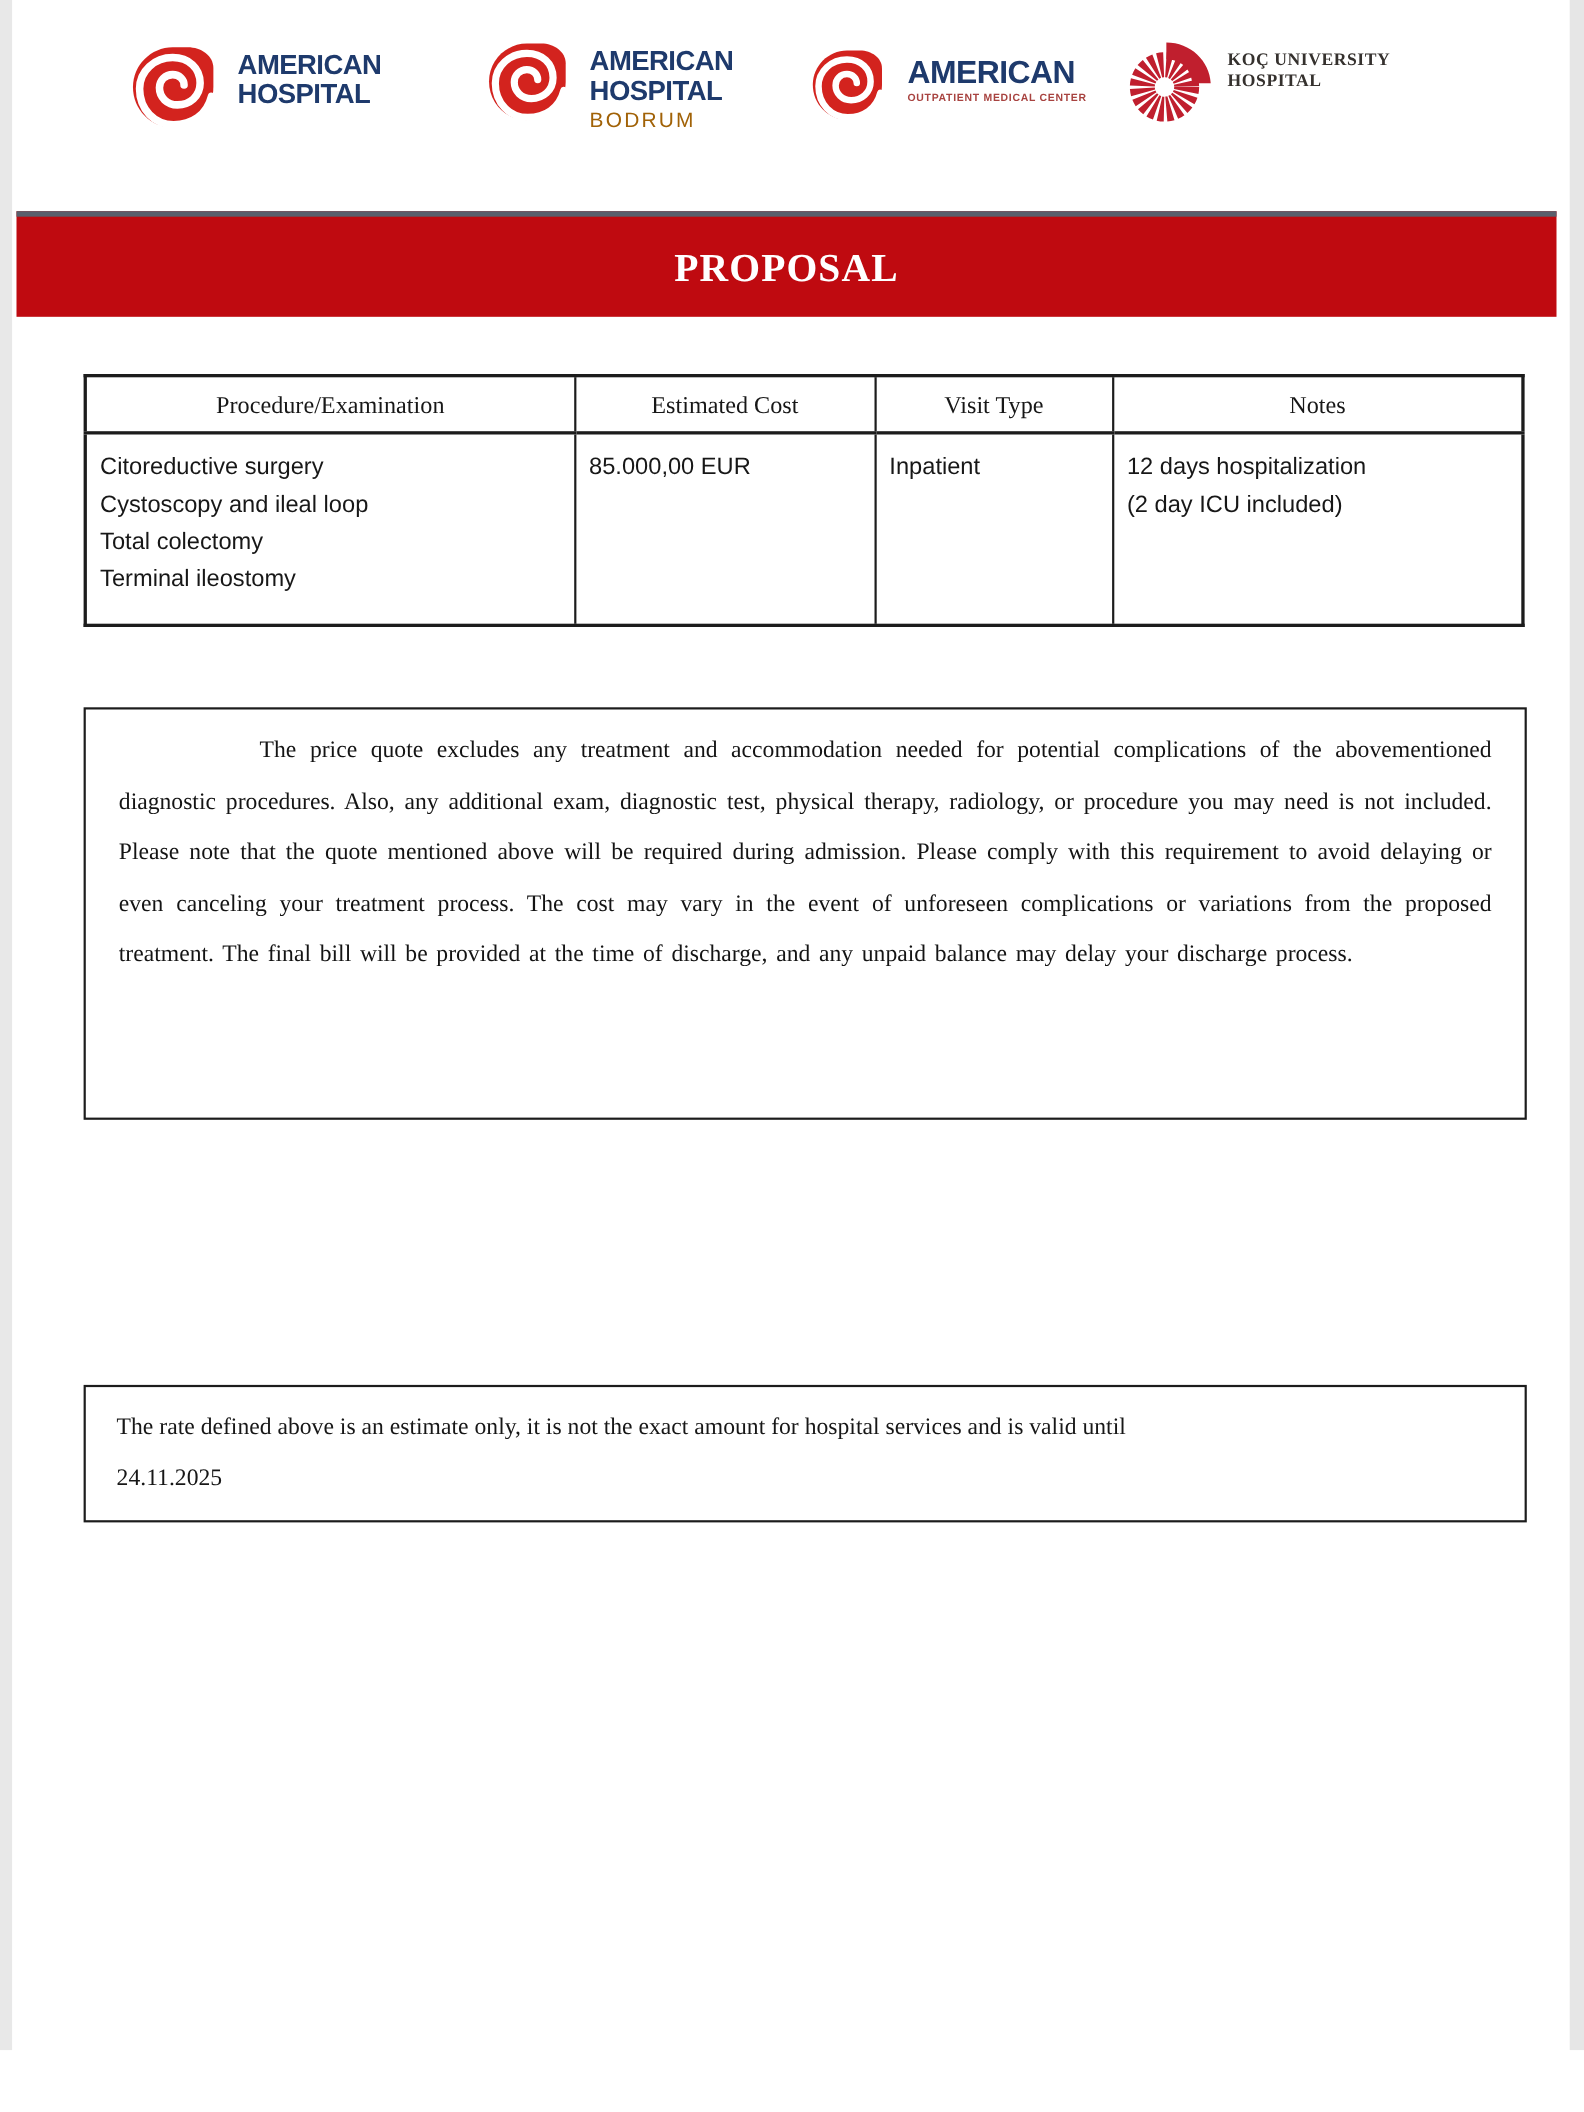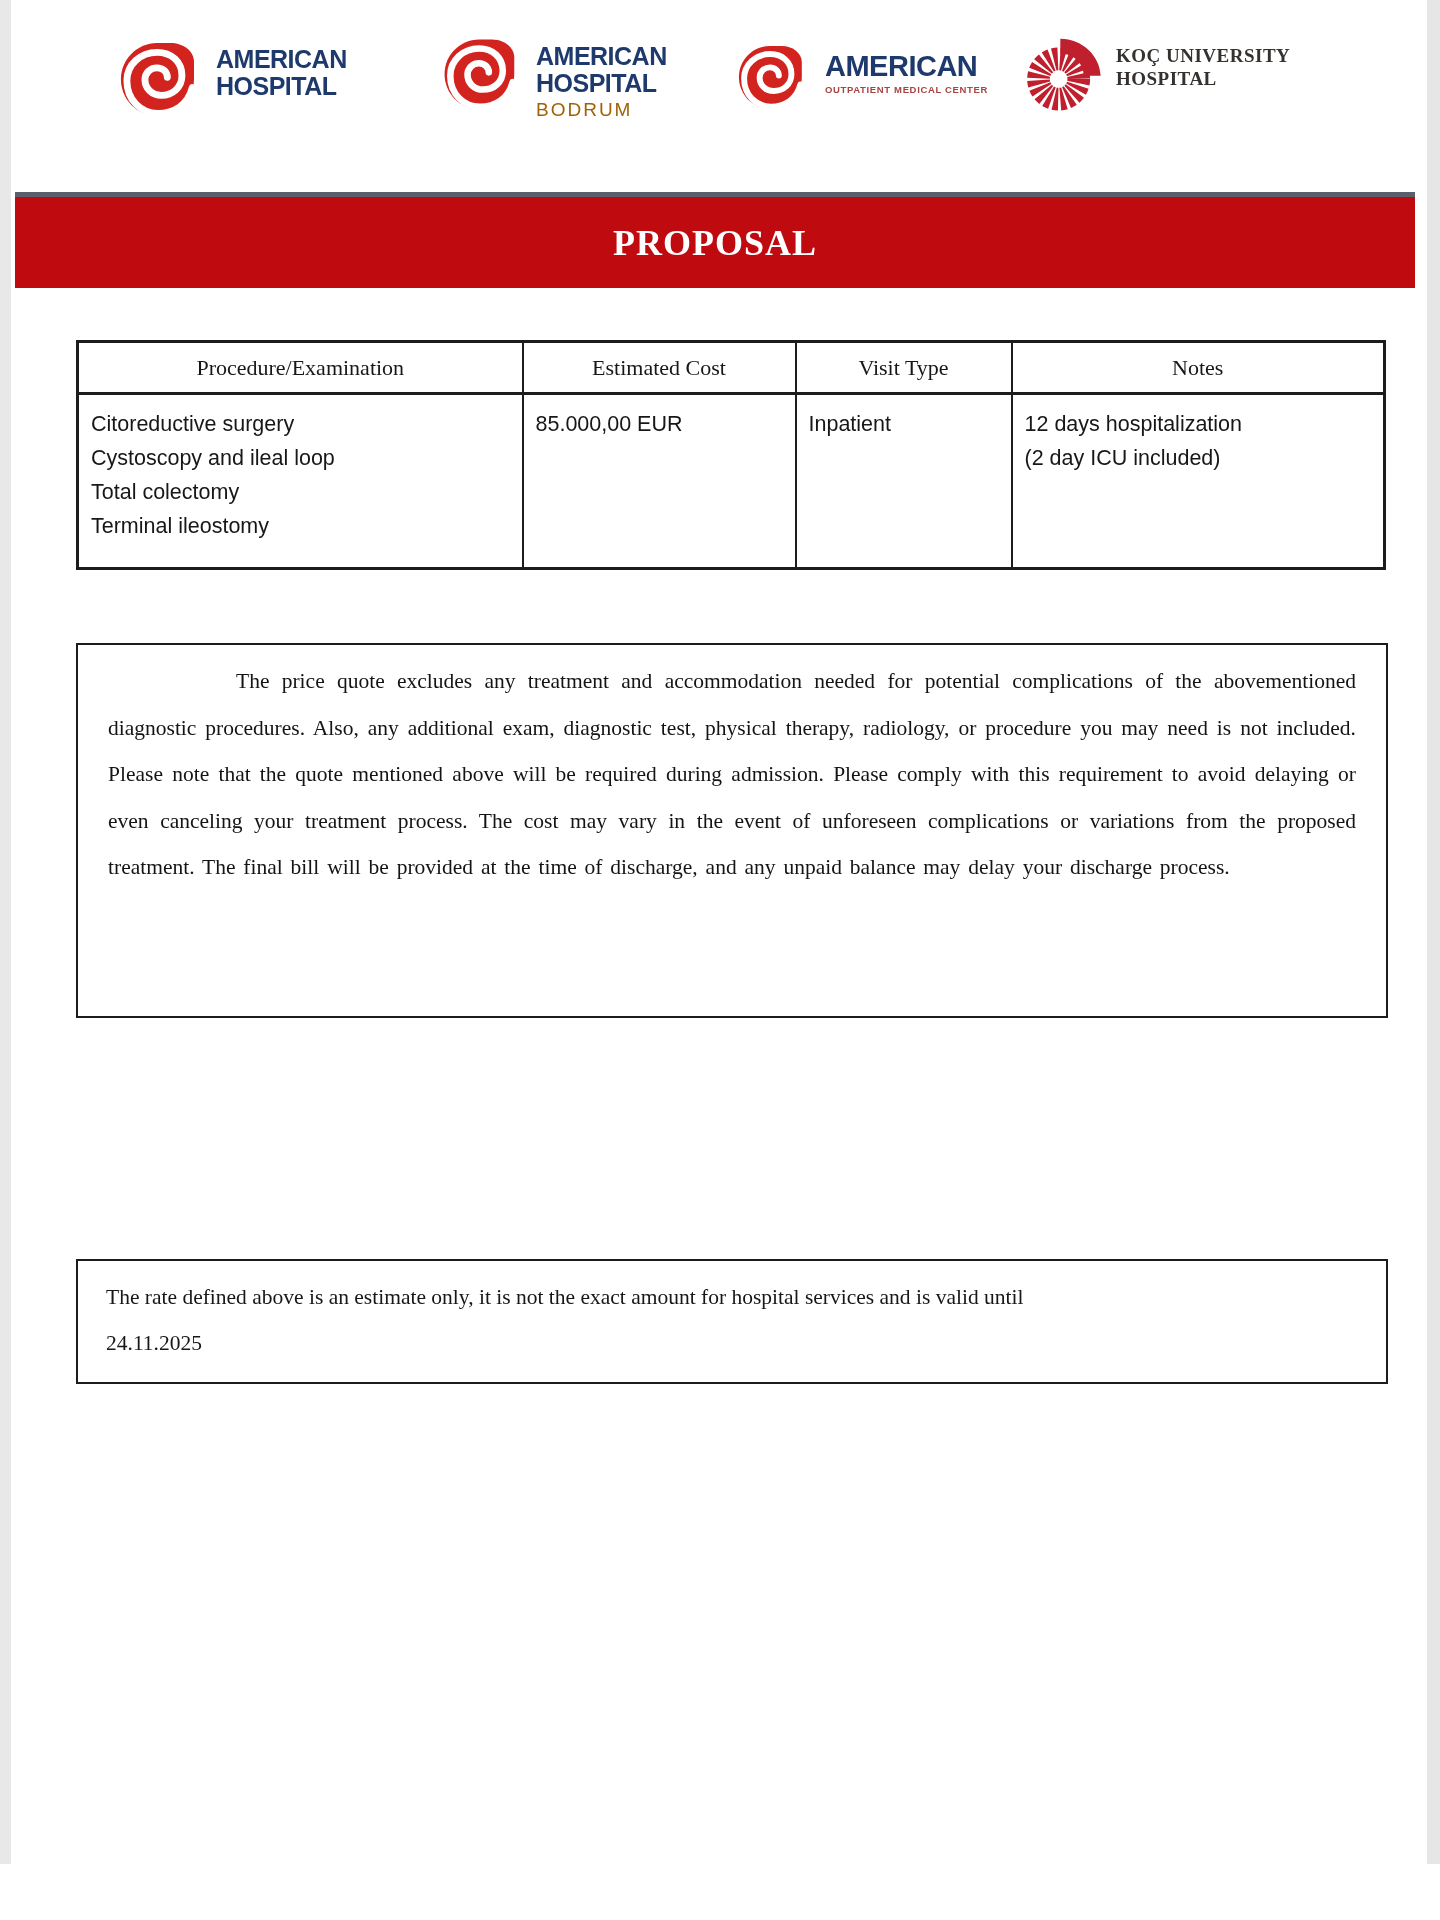--- a/index.html
+++ b/index.html
@@ -12,21 +12,21 @@
   
   .logo{position:absolute;display:flex;align-items:flex-start;}
   .logo .icon{flex:0 0 auto;}
   .ah-text{font-family:"Liberation Sans",sans-serif;font-weight:bold;color:#1e3a6c;
            font-size:25px;line-height:1.08;letter-spacing:-0.5px;margin-left:16px;padding-top:10px;}
   .ah-sub{font-weight:400;font-size:19px;letter-spacing:2px;color:#a16207;margin-top:3px;}
   .aomc-text{font-family:"Liberation Sans",sans-serif;margin-left:18px;padding-top:12px;}
   .aomc-main{font-weight:bold;color:#1e3a6c;font-size:29px;line-height:1;letter-spacing:-0.5px;}
   .aomc-sub{font-weight:bold;color:#a84340;font-size:9.5px;letter-spacing:0.65px;margin-top:3px;}
   .koc-text{font-family:"Liberation Serif",serif;font-weight:bold;color:#35312e;
-            font-size:19px;line-height:1.2;letter-spacing:0.5px;margin-left:12px;padding-top:13px;}
+            font-size:16px;line-height:1.2;letter-spacing:0.5px;margin-left:12px;padding-top:13px;}
 
   
   .banner{position:absolute;left:15px;top:192px;width:1400px;height:96px;background:#bf0a10;
           border-top:5px solid #5a5f6c;box-sizing:border-box;
           display:flex;align-items:center;justify-content:center;}
   .banner .title{color:#ffffff;font-weight:bold;font-size:36px;letter-spacing:1px;}
 
   
   .proc-table{position:absolute;left:76px;top:340px;width:1310px;border-collapse:collapse;}
   .proc-table th,.proc-table td{border:2px solid #1c1c1c;box-sizing:border-box;}

